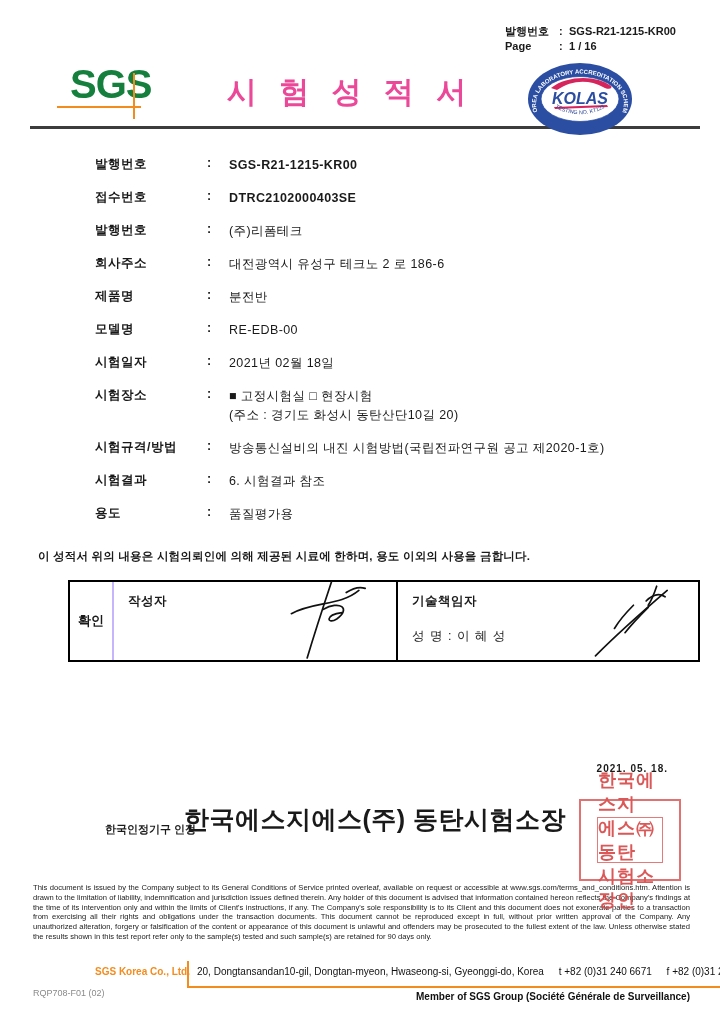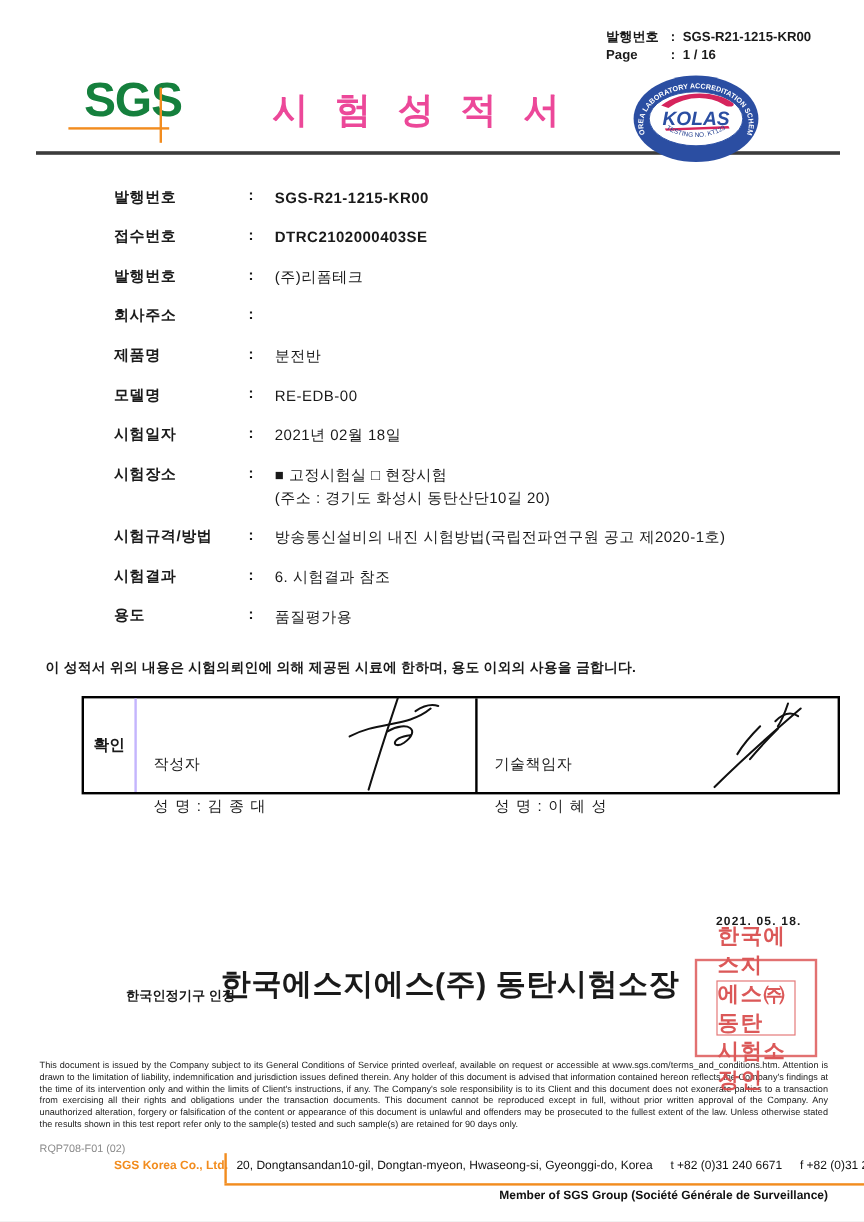--- a/index.html
+++ b/index.html
@@ -34,40 +34,40 @@
   
   .note { position:absolute; left:38px; top:549px; font-size:11.5px; font-weight:bold; letter-spacing:0.2px; }
   
   .sign-table { position:absolute; left:68px; top:580px; width:632px; height:82px;
                 border:2px solid #000; display:flex; }
   .cell-confirm { width:44px; border-right:2px solid #c4b5fd; display:flex;
                   align-items:center; justify-content:center; font-size:13px; font-weight:bold; flex:none; }
   .cell-sign { position:relative; padding:11px 0 0 14px; }
   .cell-writer { width:284px; border-right:2px solid #000; flex:none; }
   .cell-tech { flex:1; }
-  .sign-role { font-size:12.5px; font-weight:normal; margin-bottom:18px; letter-spacing:0.5px;margin-top:36px; }
+  .sign-role { font-size:12.5px; font-weight:bold; margin-bottom:18px; letter-spacing:0.5px; }
   .sign-name { font-size:12.5px; letter-spacing:1px; }
   .sig-svg { position:absolute; top:-6px; right:16px; width:95px; height:88px; }
   .sig-svg path { fill:none; stroke:#111; stroke-width:1.6; stroke-linecap:round; }
   
   .kolas-note { position:absolute; left:95px; top:676px; width:566px; font-size:11.5px;
                 line-height:25px; text-align:justify; letter-spacing:0.2px; }
   
   .report-date { position:absolute; right:52px; top:763px; font-size:10px; font-weight:bold; letter-spacing:1px;text-align:center; }
   .authority-small { position:absolute; left:105px; top:822px; font-size:11px; font-weight:bold; }
   .authority-large { position:absolute; left:184px; top:803px; font-size:25px; font-weight:bold; letter-spacing:0.5px; }
   .stamp { position:absolute; left:579px; top:799px; width:102px; height:82px; z-index:2;
            border:2px solid rgba(217,74,74,0.85); padding:16px; opacity:0.92; }
   .stamp-inner { width:100%; height:100%; border:1px solid rgba(217,74,74,0.8);
                  display:flex; flex-direction:column; align-items:center; justify-content:center;
                  color:#d94a4a; font-weight:bold; font-size:18px; line-height:24px; letter-spacing:1px; }
   
   .disclaimer { position:absolute; left:33px; top:883px; width:657px; font-size:7.6px;
                 line-height:9.8px; text-align:justify; color:#222; }
-  .form-code { position:absolute; left:33px; top:952px; font-size:9px; color:#8a8a8a; }
+  .form-code { position:absolute; left:33px; top:988px; font-size:9px; color:#8a8a8a; }
   
   .footer-company { position:absolute; left:95px; top:966px; font-size:10px; font-weight:bold; color:#f28c1e; }
   .footer-vline { position:absolute; left:187px; top:961px; width:2px; height:25px; background:#f28c1e; }
   .footer-address { position:absolute; left:197px; top:966px; font-size:10px; color:#111; white-space:nowrap; }
   .footer-address span { margin-right:12px; }
   .footer-hline { position:absolute; left:187px; top:986px; width:533px; height:2px; background:#f28c1e; }
   .footer-member { position:absolute; right:30px; top:991px; font-size:10px; color:#111;font-weight:bold; }
 </style>
 </head>
 <body>
@@ -123,20 +123,21 @@
       <span class="fvalue v-bold">DTRC2102000403SE</span>
     </div>
     <div class="field-row">
       <span class="flabel">발행번호</span>
       <span class="fcolon">:</span>
       <span class="fvalue">(주)리폼테크</span>
     </div>
     <div class="field-row">
       <span class="flabel">회사주소</span>
       <span class="fcolon">:</span>
+      <span class="fvalue">대전광역시 유성구 테크노 2 로 186-6</span>
     </div>
     <div class="field-row">
       <span class="flabel">제품명</span>
       <span class="fcolon">:</span>
       <span class="fvalue">분전반</span>
     </div>
     <div class="field-row">
       <span class="flabel">모델명</span>
       <span class="fcolon">:</span>
       <span class="fvalue">RE-EDB-00</span>
@@ -167,21 +168,20 @@
       <span class="fvalue">품질평가용</span>
     </div>
   </div>
 
   <div class="note">이 성적서 위의 내용은 시험의뢰인에 의해 제공된 시료에 한하며, 용도 이외의 사용을 금합니다.</div>
 
   <div class="sign-table">
     <div class="cell-confirm">확인</div>
     <div class="cell-sign cell-writer">
       <div class="sign-role">작성자</div>
-      <div class="sign-name">성    명 : 김 종 대</div>
       <svg class="sig-svg" viewBox="0 0 90 80">
         <path d="M44,4 C38,22 30,46 21,76"></path>
         <path d="M6,34 C28,22 52,27 70,12"></path>
         <path d="M36,30 C52,21 63,29 49,39 C40,45 37,35 54,33"></path>
         <path d="M58,14 C64,10 70,8 76,10"></path>
       </svg>
     </div>
     <div class="cell-sign cell-tech">
       <div class="sign-role">기술책임자</div>
       <div class="sign-name">성    명 : 이 혜 성</div>

